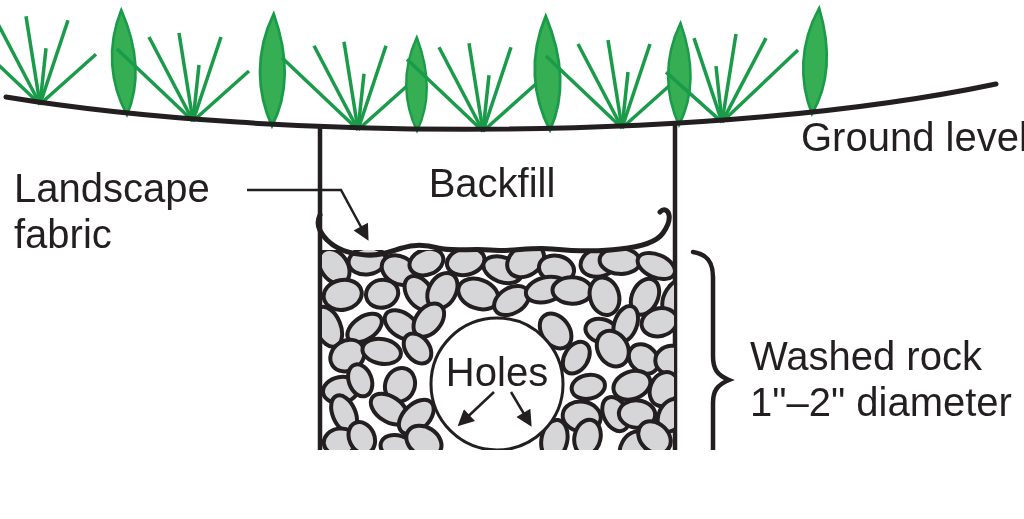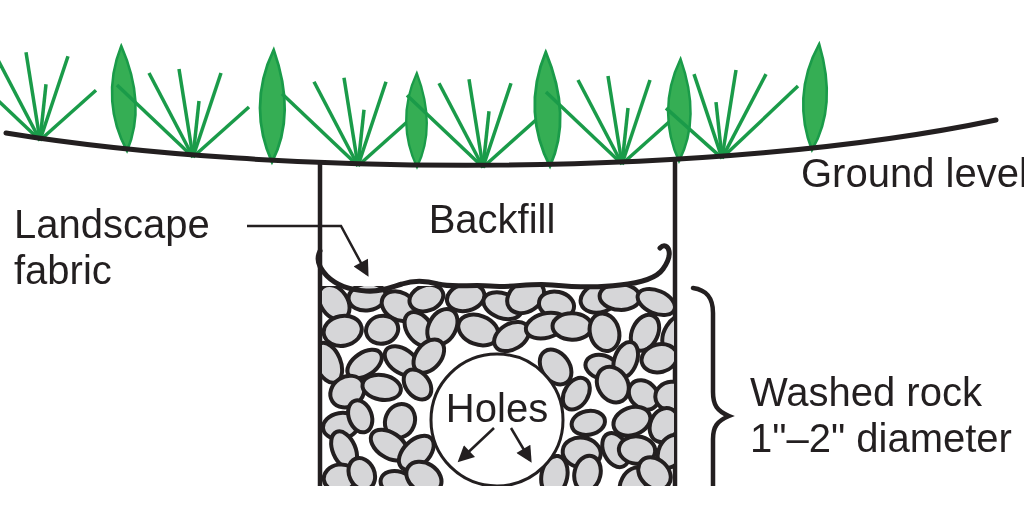--- a/index.html
+++ b/index.html
@@ -1,16 +1,16 @@
 <!DOCTYPE html>
 <html style="--outline: #231f20; --leaf-fill: #35ae54; --leaf-stroke: #1a9b49; --grass-line: #1a9b49; --rock-fill: #d6d6d8; --background: #ffffff;"><head>
 <meta charset="utf-8">
 <style>
   html,body{margin:0;padding:0;background:var(--background,#fff);}
-  .fig{position:relative;width:1024px;height:450px;overflow:hidden;background:var(--background,#fff);margin-top:36px;}
+  .fig{position:relative;width:1024px;height:450px;overflow:hidden;background:var(--background,#fff);}
   svg{display:block;}
   text{font-family:"Liberation Sans","DejaVu Sans",sans-serif;font-size:40px;fill:var(--outline,#231f20);}
   .outline-stroke{stroke:var(--outline,#231f20);fill:none;}
   .rock{fill:var(--rock-fill,#d6d6d8);stroke:var(--outline,#231f20);stroke-width:4;}
   .grass-line{stroke:var(--grass-line,#1a9b49);stroke-width:3.5;fill:none;}
   .leaf{fill:var(--leaf-fill,#35ae54);stroke:var(--leaf-stroke,#1a9b49);stroke-width:2.5;}
   .arrow-line{stroke:var(--outline,#231f20);stroke-width:2.5;fill:none;}
   .arrowhead{fill:var(--outline,#231f20);}
 </style>
 </head>

